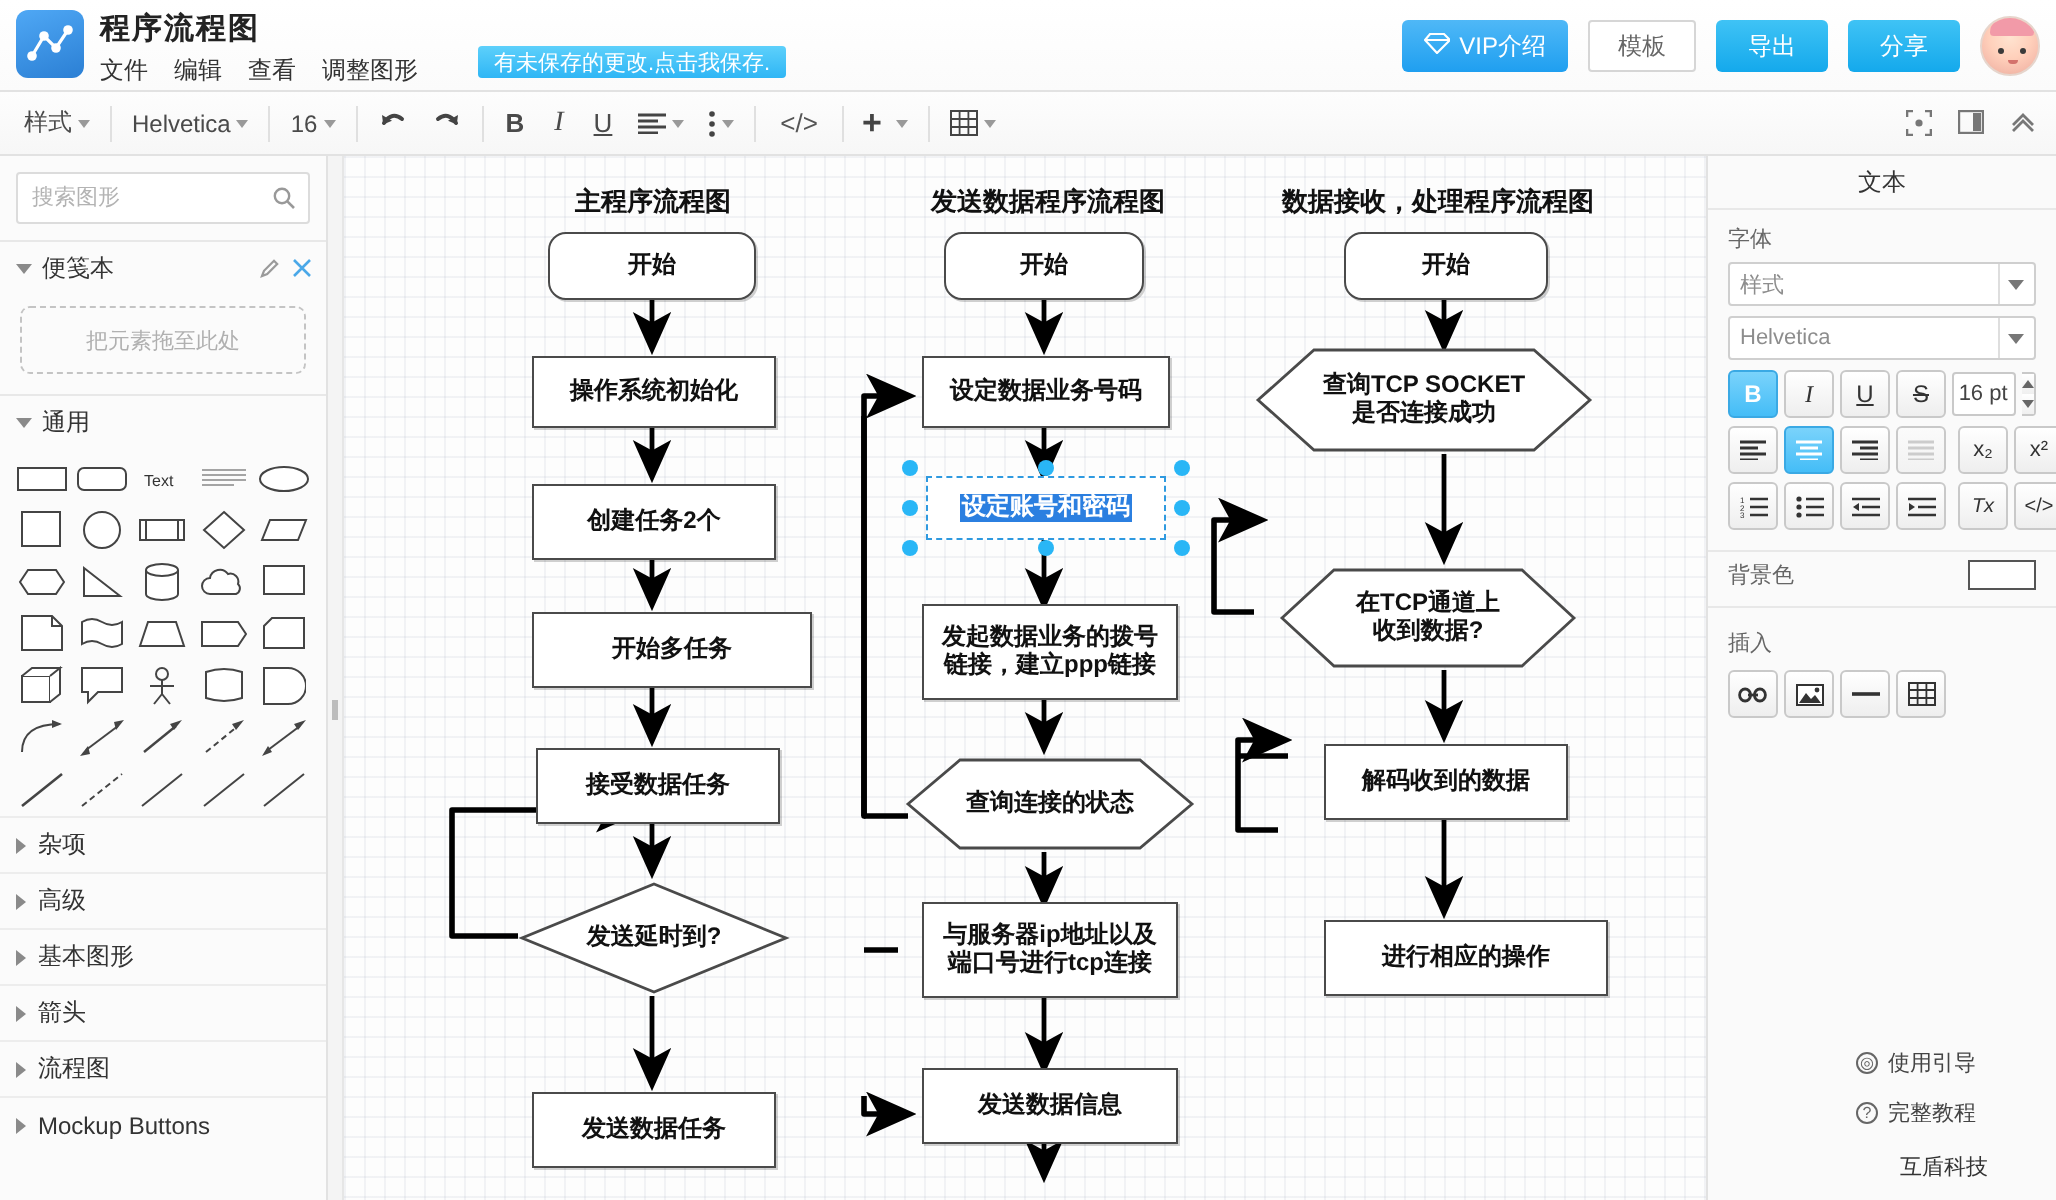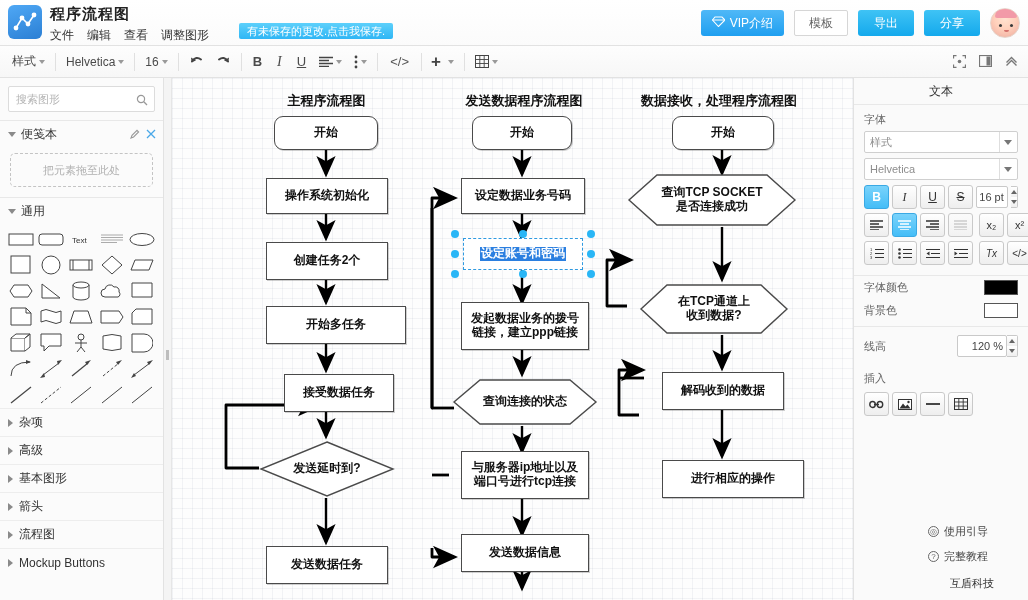--- a/index.html
+++ b/index.html
@@ -676,21 +676,21 @@
       </div>
     <div class="node" style="left:102px;top:100px;width:122px;height:36px;">
       <span>操作系统初始化</span>
       </div>
     <div class="node" style="left:102px;top:164px;width:122px;height:38px;">
       <span>创建任务2个</span>
       </div>
     <div class="node" style="left:102px;top:228px;width:140px;height:38px;">
       <span>开始多任务</span>
       </div>
-    <div class="node" style="left:120px;top:296px;width:110px;height:38px;">
+    <div class="node" style="left:104px;top:296px;width:122px;height:38px;">
       <span>接受数据任务</span>
       </div>
     <div class="node poly" style="left:95px;top:362px;width:136px;height:58px;">
       <svg width="136" height="58" viewBox="0 0 136 58">
           <path d="M68 2 L134 29 L68 56 L2 29z" fill="#fff" stroke="#4a4a4a" stroke-width="1.4"></path>
         </svg>
       <span>发送延时到?</span>
       </div>
     <div class="node" style="left:102px;top:468px;width:122px;height:38px;text-align:right;">
       <span>发送数据任务</span>
@@ -863,43 +863,25 @@
             <path d="M0.5 3.5 L3.5 5.5 L0.5 7.5z" fill="#333"></path>
           </svg>
         </div>
       <div style="width:5px"></div>
       <div class="sq-btn" style="font-size:10px;font-style:italic">Tx</div>
       <div class="sq-btn" style="font-size:10px">&lt;/&gt;</div>
     </div>
 
     <div class="rp-hr" style="margin-top:6px"></div>
     <div class="color-row">
-      <span class="lbl">字体颜色</span>
-      <span class="swatch" style="background:#000000"></span>
-    </div>
-    <div class="color-row">
       <span class="lbl">背景色</span>
       <span class="swatch" style="background:#ffffff"></span>
     </div>
     <div class="rp-hr" style="margin-top:4px"></div>
 
-    <div class="color-row" style="padding-top:8px">
-      <span class="lbl">线高</span>
-      <span style="margin-left:auto;display:flex;">
-        <span class="num-box" style="margin-left:0;width:50px">120 %</span>
-        <span class="spinner">
-          <div class="spin-up">
-              <i></i>
-            </div>
-          <div class="spin-dn">
-              <i></i>
-            </div>
-        </span>
-      </span>
-    </div>
 
     <div class="rp-label" style="padding-top:10px">插入</div>
     <div class="ins-btns">
       <div class="sq-btn">
         <svg width="15" height="9">
             <g fill="none" stroke="#333" stroke-width="1.4">
               <rect x="0.8" y="1.5" width="5.5" height="6" rx="3"></rect>
               <rect x="8.2" y="1.5" width="5.5" height="6" rx="3"></rect>
               <path d="M5 4.5h5"></path>
             </g>

